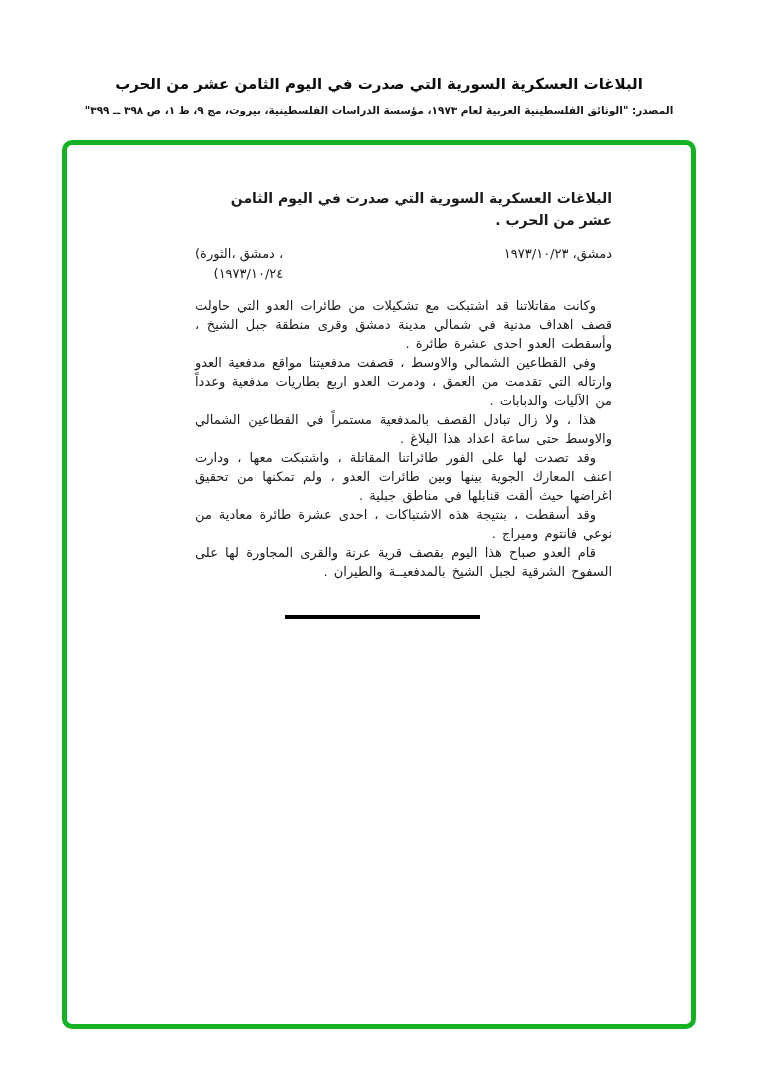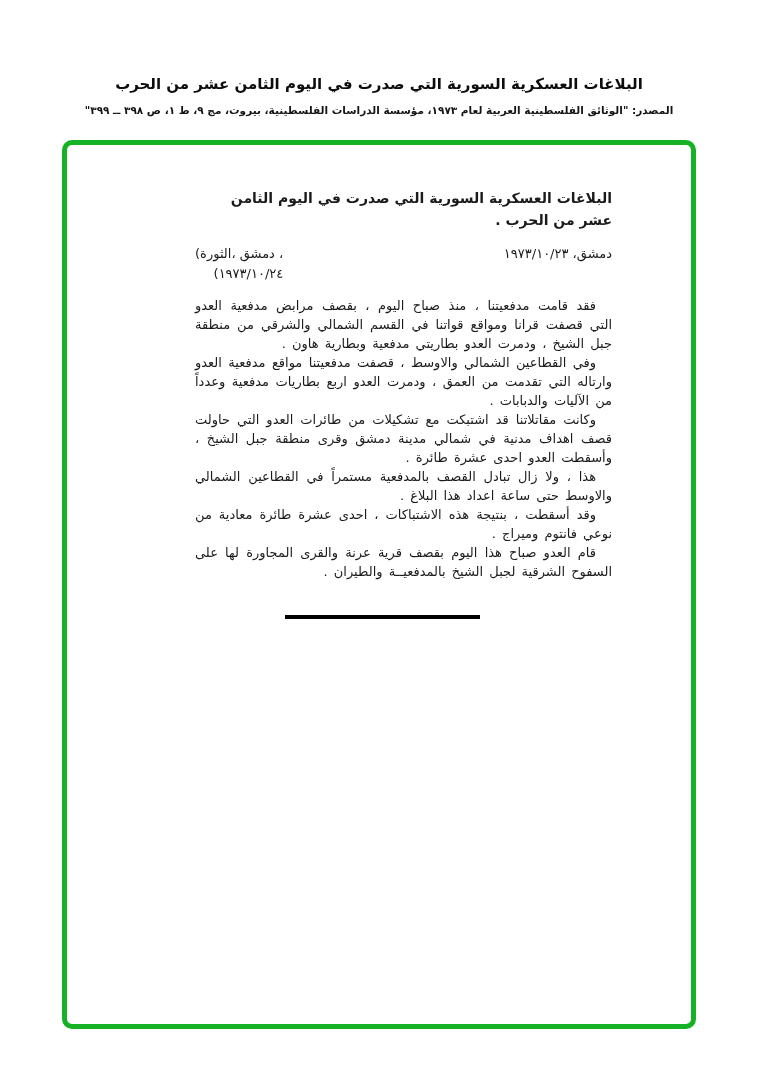--- a/index.html
+++ b/index.html
@@ -106,24 +106,24 @@
 
       <div class="date-row">
         <span class="dateline">دمشق، ١٩٧٣/١٠/٢٣</span>
         <span class="citation">
           <span>(الثورة،‎ دمشق‎ ،</span>
           <span>(١٩٧٣/١٠/٢٤</span>
         </span>
       </div>
 
       <div class="doc-body">
-        <p>فقد قامت مدفعيتنا ، منذ صباح اليوم ، بقصف مرابض مدفعية العدو التي قصفت قرانا ومواقع قواتنا في القسم الشمالي والشرقي من منطقة جبل الشيخ ، ودمرت العدو بطاريتي مدفعية وبطارية هاون .</p>
+        <p>وكانت مقاتلاتنا قد اشتبكت مع تشكيلات من طائرات العدو التي حاولت قصف اهداف مدنية في شمالي مدينة دمشق وقرى منطقة جبل الشيخ ، وأسقطت العدو احدى عشرة طائرة .</p>
         <p>وفي القطاعين الشمالي والاوسط ، قصفت مدفعيتنا مواقع مدفعية العدو وارتاله التي تقدمت من العمق ، ودمرت العدو اربع بطاريات مدفعية وعدداً من الآليات والدبابات .</p>
-        <p>وكانت مقاتلاتنا قد اشتبكت مع تشكيلات من طائرات العدو التي حاولت قصف اهداف مدنية في شمالي مدينة دمشق وقرى منطقة جبل الشيخ ، وأسقطت العدو احدى عشرة طائرة .</p>
         <p>هذا ، ولا زال تبادل القصف بالمدفعية مستمراً في القطاعين الشمالي والاوسط حتى ساعة اعداد هذا البلاغ .</p>
+        <p>وقد تصدت لها على الفور طائراتنا المقاتلة ، واشتبكت معها ، ودارت اعنف المعارك الجوية بينها وبين طائرات العدو ، ولم تمكنها من تحقيق اغراضها حيث ألقت قنابلها في مناطق جبلية .</p>
         <p>وقد أسقطت ، بنتيجة هذه الاشتباكات ، احدى عشرة طائرة معادية من نوعي فانتوم وميراج .</p>
         <p>قام العدو صباح هذا اليوم بقصف قرية عرنة والقرى المجاورة لها على السفوح الشرقية لجبل الشيخ بالمدفعيــة والطيران .</p>
       </div>
 
       <div class="end-rule" style="background: rgb(0, 0, 0);"></div>
 
     </div>
   </div>
 
 </div>

